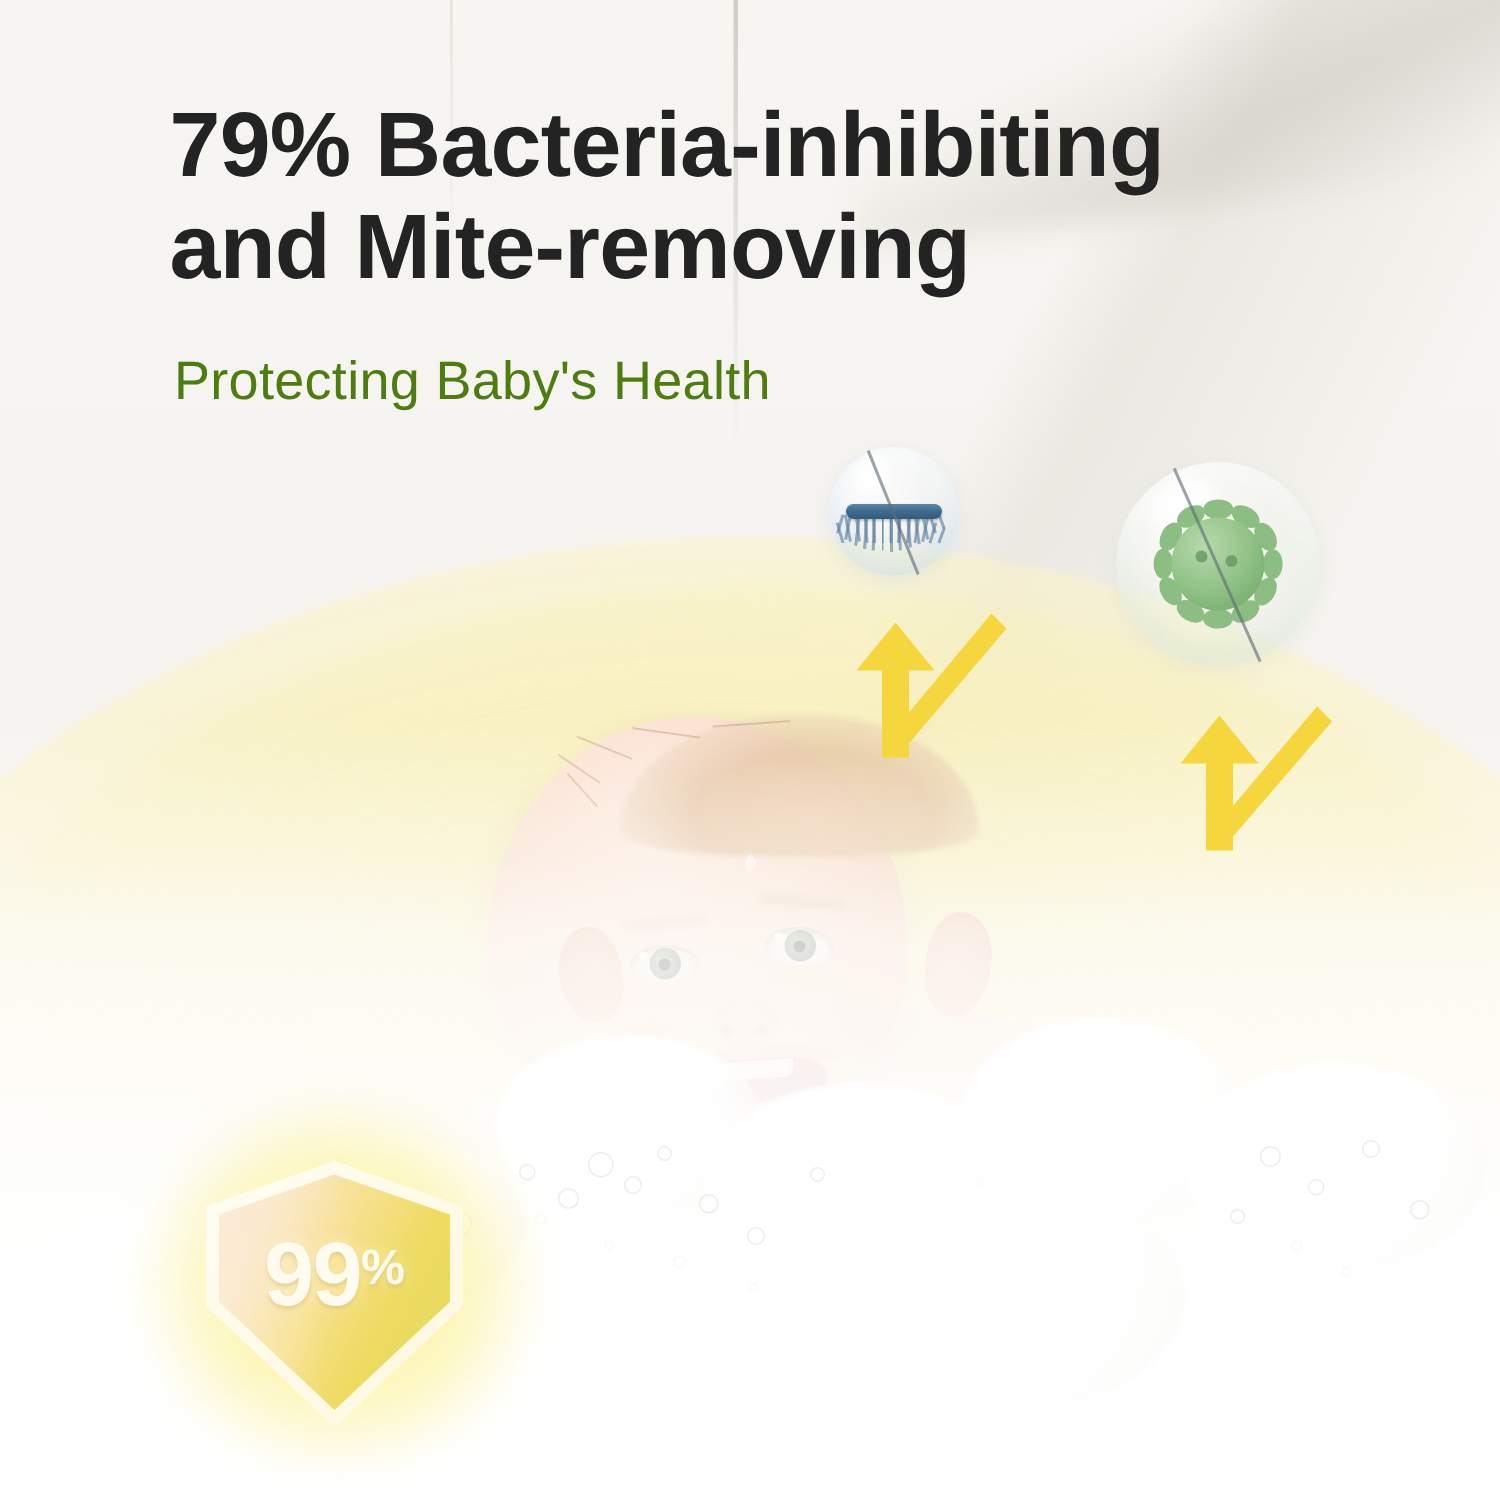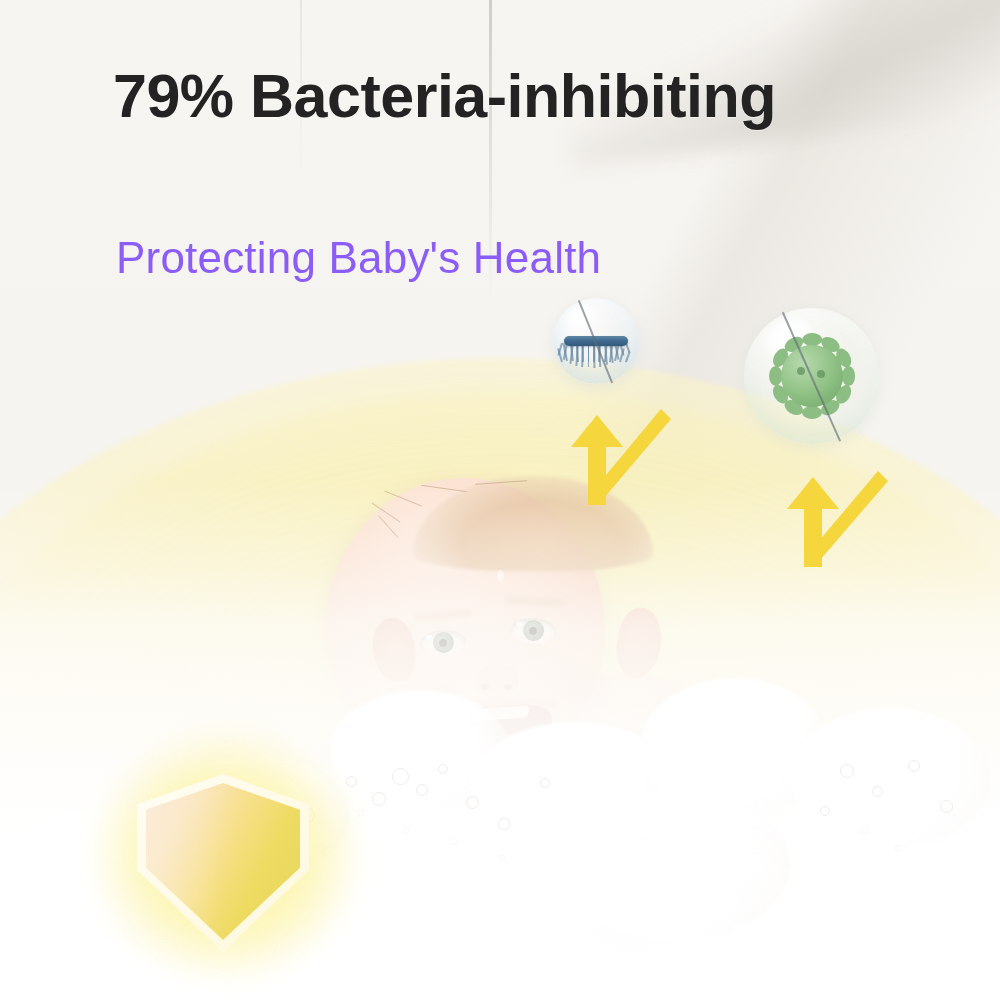--- a/index.html
+++ b/index.html
@@ -335,24 +335,24 @@
     font-size:61px;
     font-weight:700;
     line-height:68px;
     letter-spacing:-0.5px;
     color:#232323;
     text-shadow:0 1px 0 rgba(255,255,255,.5);
   }
   .headline .l{ display:block; white-space:nowrap; }
   .subline{
     position:absolute; left:116px; top:233px;
-    font-size:44px;
+    font-size:36px;
     font-weight:400;
     letter-spacing:0.2px;
-    color:#8b5cf6;
+    color:#4d7c0f;
   }
 
   
   .badge{
     position:absolute; left:98px; top:742px;
     width:250px; height:222px;
   }
   .badge-glow{
     position:absolute; left:-6px; top:-12px; width:268px; height:250px;
     border-radius:50%;
@@ -574,21 +574,23 @@
     </svg>
   </div>
 
   <div class="badge">
     <div class="badge-glow"></div>
     <div class="badge-glow2"></div>
     <div class="shield-wrap">
       <div class="shield-outer"></div>
       <div class="shield-inner"></div>
       <div class="shield-shine"></div>
+      <div class="badge-text"><span>99</span><span class="pct">%</span></div>
     </div>
   </div>
 
   <div class="headline">
     <span class="l">79% Bacteria-inhibiting</span>
+    <span class="l">and Mite-removing</span>
   </div>
   <div class="subline">Protecting Baby's Health</div>
 
 </div>
 
 </body></html>

